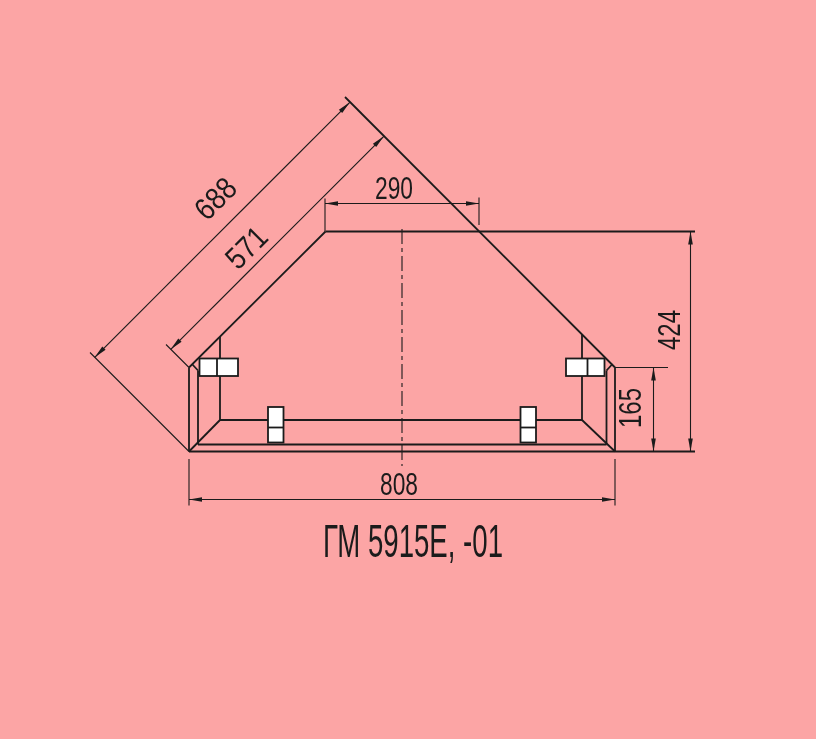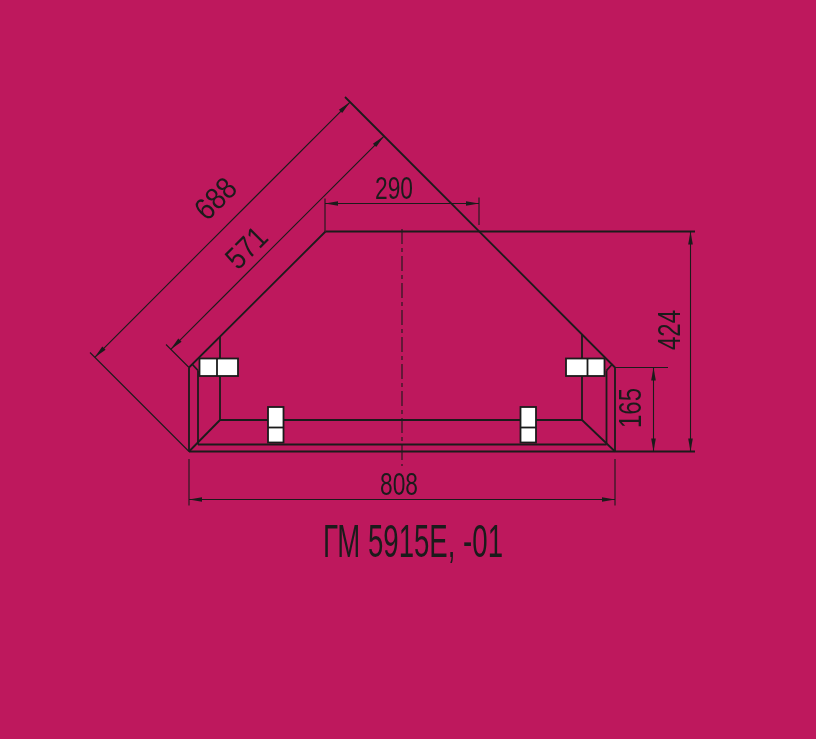--- a/index.html
+++ b/index.html
@@ -5,21 +5,21 @@
   html,body{
     margin:0;
     padding:0;
     background:#ffffff;
     font-family:"Liberation Sans", sans-serif;
   }
   .stage{
     position:relative;
     width:816px;
     height:739px;
-    background:#be185d;
+    background:#fca5a5;
     overflow:hidden;
   }
   svg{display:block}
   .mainline{stroke:#1b1b1b;stroke-width:1.8;fill:none;stroke-linecap:butt}
   .dimline{stroke:#1b1b1b;stroke-width:1.1;fill:none}
   .extline{stroke:#1b1b1b;stroke-width:1.1;fill:none}
   .centerline{stroke:#1b1b1b;stroke-width:1.1;fill:none;stroke-dasharray:15 4 4 4}
   .arrow{fill:#1b1b1b;stroke:none}
   .block{fill:#ffffff;stroke:#1b1b1b;stroke-width:1.8}
   .dimtext{

